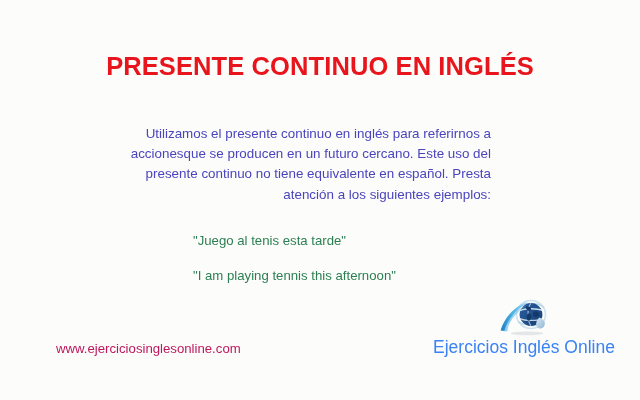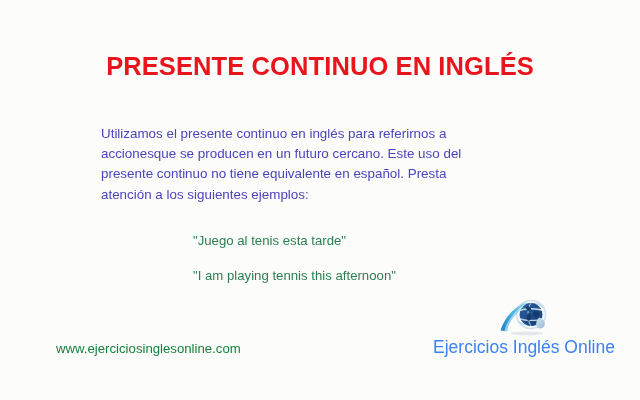--- a/index.html
+++ b/index.html
@@ -39,21 +39,21 @@
   
   .body-paragraph {
     position: absolute;
     left: 101px;
     top: 124px;
     width: 390px;
     font-family: "Liberation Sans", sans-serif;
     font-size: 13.4px;
     line-height: 20.2px;
     color: #4a44bd;
-    text-align: left;
+    text-align: right;
   }
 
   
   .examples {
     position: absolute;
     left: 193px;
     top: 232px;
     width: 380px;
   }
   .example-line {
@@ -67,21 +67,21 @@
     margin-top: 18px;
   }
 
   
   .site-url {
     position: absolute;
     left: 56px;
     top: 341px;
     font-family: "Liberation Sans", sans-serif;
     font-size: 13.2px;
-    color: #15803d;
+    color: #be185d;
     white-space: nowrap;
   }
 
   
   .logo {
     position: absolute;
     left: 424px;
     top: 297px;
     width: 200px;
     height: 66px;

